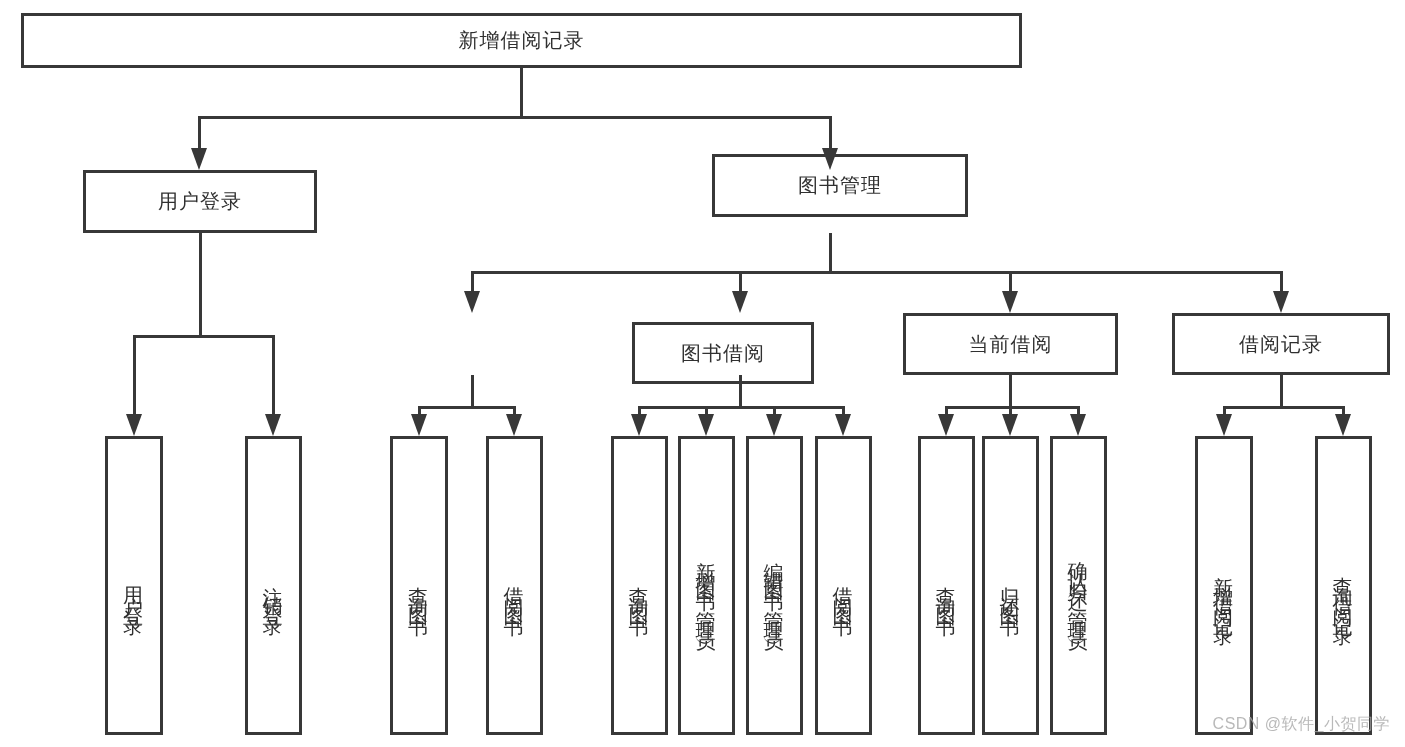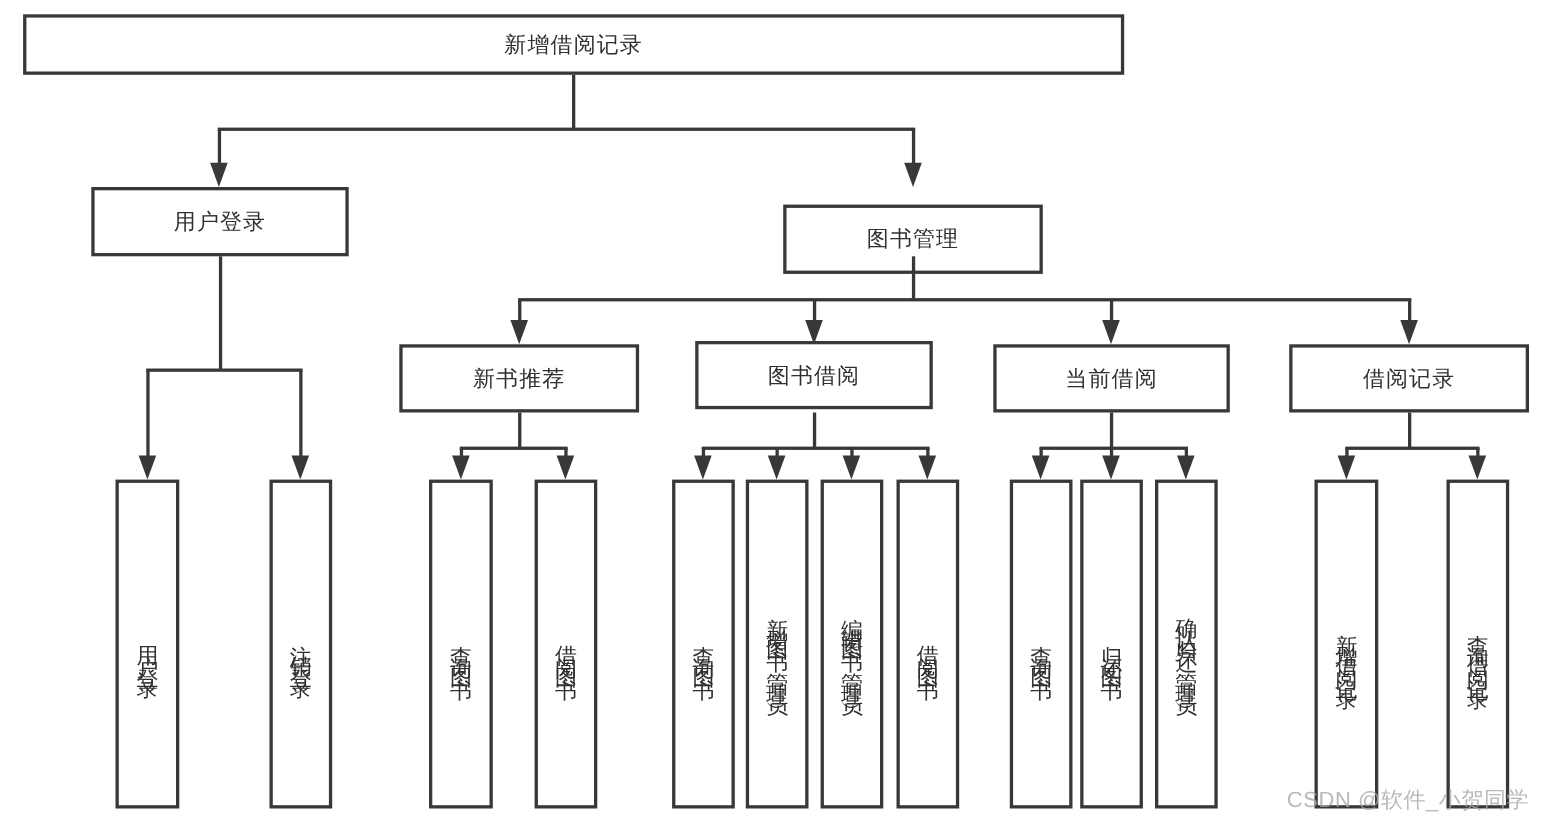--- a/index.html
+++ b/index.html
@@ -41,46 +41,43 @@
     position: absolute;
     width: 0; height: 0;
     border-left: 8px solid transparent;
     border-right: 8px solid transparent;
     border-top: 22px solid #383838;
   }
   .watermark {
     position: absolute;
     top: 714px;
     right: 15px;
-    font-size: 20px;
+    font-size: 16px;
     color: rgba(168,168,168,0.8);
     letter-spacing: 0.5px;
     white-space: nowrap;
   }
 </style>
 </head>
 <body>
 
 <div id="canvas">
 
   <div class="node h" style="left:21px;top:13px;width:1001px;height:55px">
     <span>新增借阅记录</span>
   </div>
 
   <div class="node h" style="left:83px;top:170px;width:234px;height:63px">
     <span>用户登录</span>
   </div>
-  <div class="node h" style="left:712px;top:186px;width:236px;height:63px">
+  <div class="node h" style="left:712px;top:154px;width:256px;height:63px">
     <span>图书管理</span>
   </div>
 
-  <div class="node h" style="left:363px;top:313px;width:218px;height:62px">
-    <span>新书推荐</span>
-  </div>
-  <div class="node h" style="left:632px;top:310px;width:216px;height:62px">
+  <div class="node h" style="left:632px;top:322px;width:182px;height:62px">
     <span>图书借阅</span>
   </div>
   <div class="node h" style="left:1172px;top:313px;width:218px;height:62px">
     <span>借阅记录</span>
   </div>
   <div class="node h" style="left:903px;top:313px;width:215px;height:62px">
     <span>当前借阅</span>
   </div>
 
   <div class="node v" style="left:105px;top:436px;width:58px;height:299px">

